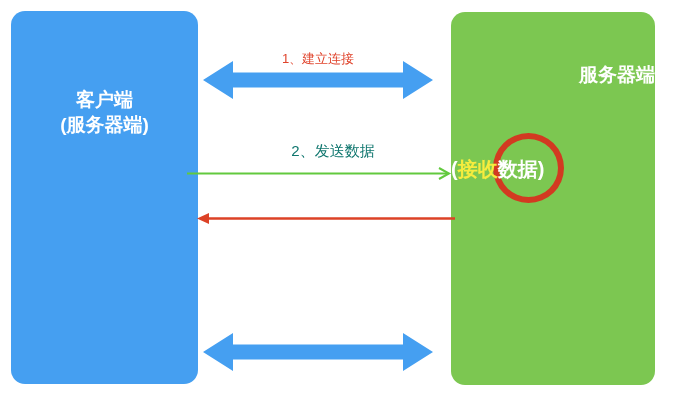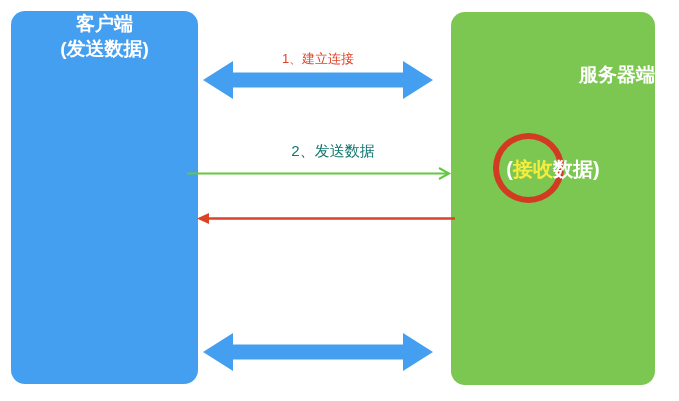--- a/index.html
+++ b/index.html
@@ -16,41 +16,42 @@
     border-radius: 14px;
     box-sizing: border-box;
     color: #ffffff;
     font-weight: bold;
     text-align: center;
   }
   .client-box {
     left: 11px; top: 11px;
     width: 187px; height: 373px;
     background: #459FF1;
+    padding-top: 76px;
     font-size: 19px;
     line-height: 25px;
   }
   .server-box {
     left: 451px; top: 12px;
     width: 204px; height: 373px;
     background: #7CC751;
   }
   .server-title {
     position: absolute;
     left: 0; right: 0; top: 51px;
     font-size: 19px;
     line-height: 24px;
     text-align: right;
   }
   .server-sub {
     position: absolute;
     left: 0; right: 0; top: 145px;
     font-size: 20px;
     line-height: 25px;
-    text-align: center;
+    text-align: left;
     z-index: 2;
   }
   .server-sub .hl { color: #F6EC3E; }
   .red-circle {
     position: absolute;
     left: 42px; top: 121px;
     width: 71px; height: 70px;
     border: 6px solid #D23A21;
     border-radius: 50%;
     box-sizing: border-box;
@@ -74,21 +75,21 @@
   .label-establish { left: 318px; top: 50px; }
   .label-disconnect { left: 318px; top: 320px; }
 </style>
 </head>
 <body>
 
 <div class="canvas">
 
   <div class="node client-box">
     <div>客户端</div>
-    <div>(发送数据)</div>
+    <div>(服务器端)</div>
   </div>
 
   <div class="node server-box">
     <div class="server-title">服务器端</div>
     <div class="server-sub"><span>(</span><span class="hl">接收</span><span>数据)</span></div>
     <div class="red-circle"></div>
   </div>
 
   <svg class="arrow-layer" width="679" height="401" viewBox="0 0 679 401">
 

